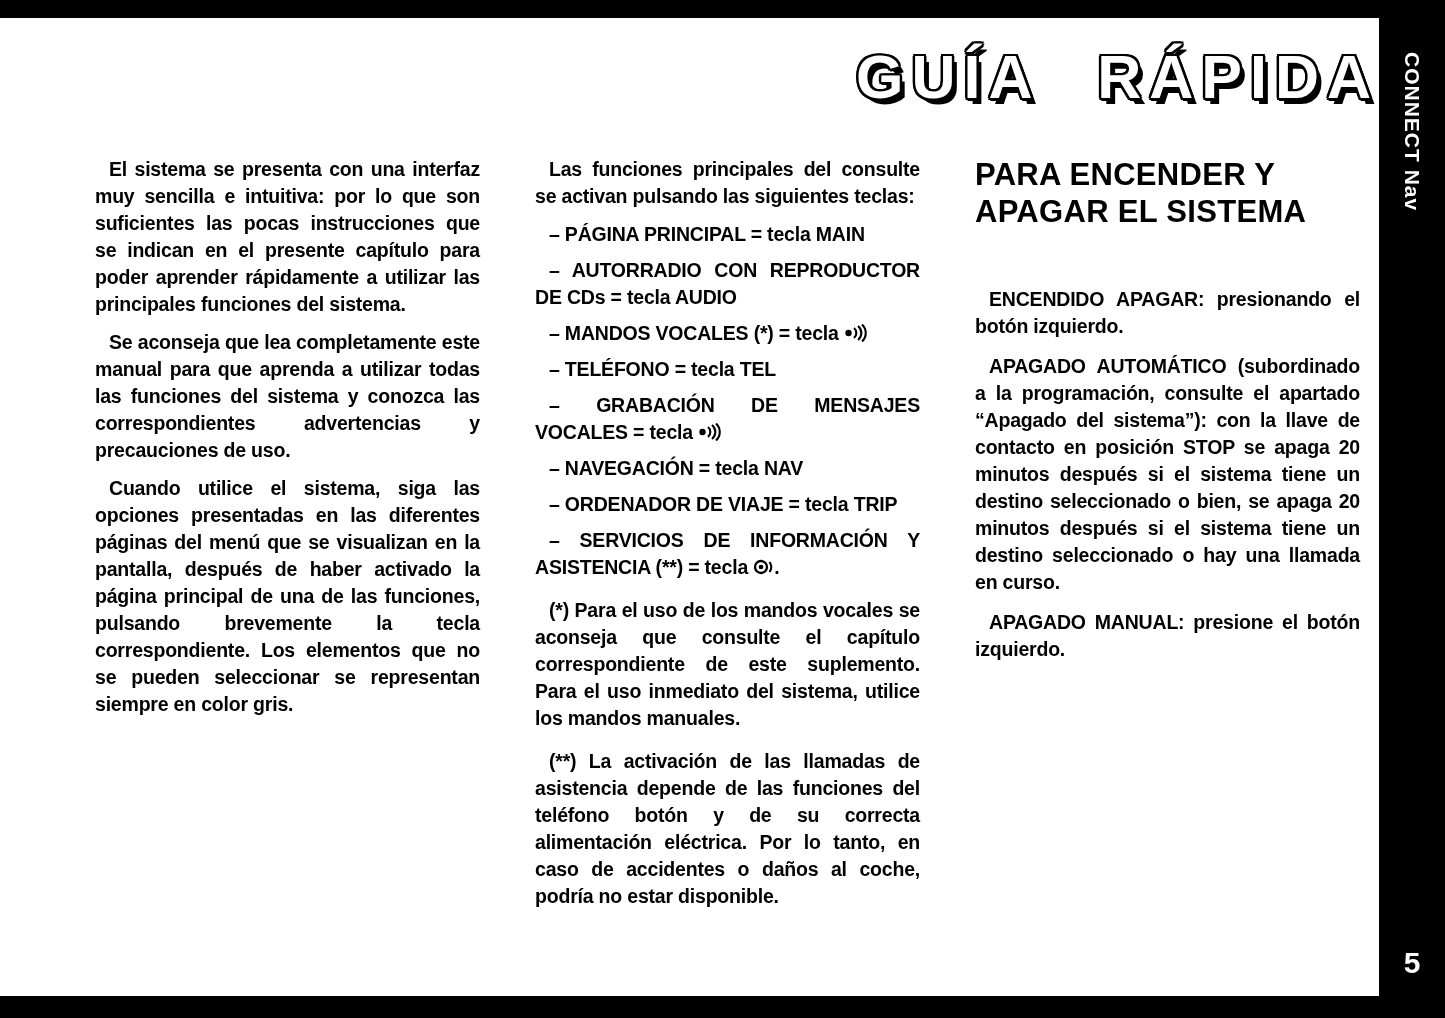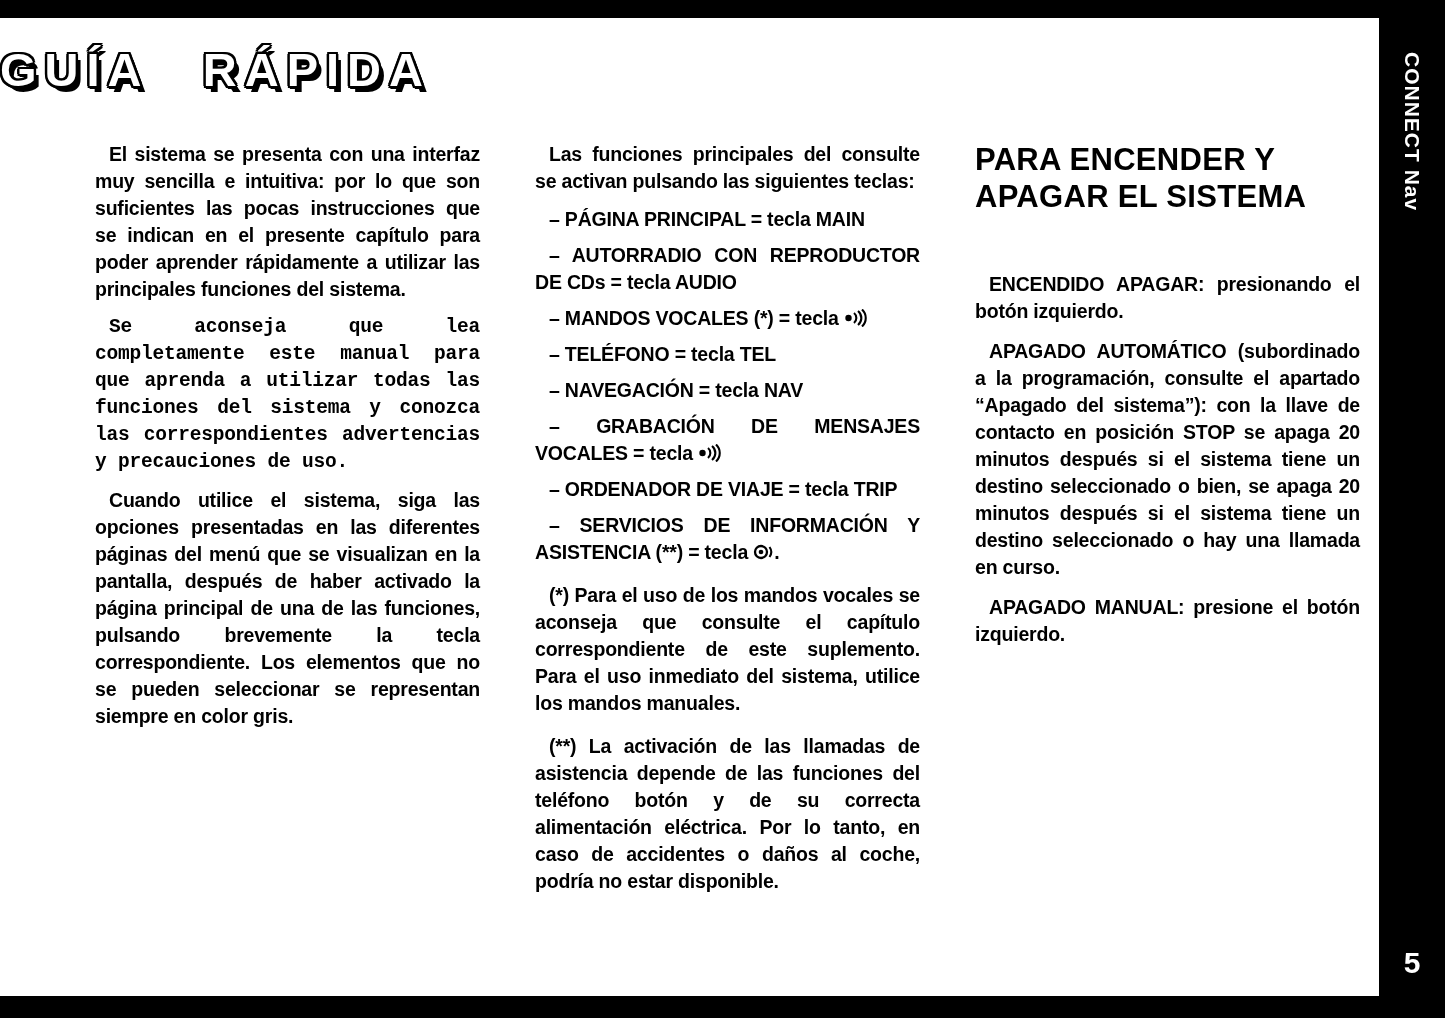--- a/index.html
+++ b/index.html
@@ -24,22 +24,22 @@
   }
   .page-number {
     position:absolute; bottom:38px; left:0; width:100%;
     text-align:center; color:#fff; font-weight:bold; font-size:30px;
   }
 
   .content { position:absolute; top:18px; left:0; right:66px; bottom:22px; }
 
   .title {
     margin-top:24px;
-    text-align:left;
-    font-size:47px;
+    text-align:right;
+    font-size:61px;
     font-weight:bold;
     letter-spacing:8px;
     word-spacing:34px;
     color:#fff;
     text-shadow:
       -2px -2px 0 #000, 2px -2px 0 #000, -2px 2px 0 #000, 2px 2px 0 #000,
       -2.5px 0 0 #000, 2.5px 0 0 #000, 0 -2.5px 0 #000, 0 2.5px 0 #000,
       5px 6px 0 #000;
   }
 
@@ -52,21 +52,21 @@
 
   .col p {
     font-size:19.5px;
     line-height:27px;
     text-align:justify;
     text-indent:14px;
     margin-bottom:11px;
     letter-spacing:-0.2px;
     font-weight:bold;
   }
-  .col p.bold { font-weight:bold;font-family:Liberation Mono, monospace; }
+  .col p.bold { font-weight:bold; }
 
   .col2 p.item { margin-bottom:9px; }
   .col2 p.note { margin-top:16px; }
 
   .col3 h2 {
     font-size:31px;
     font-weight:bold;
     line-height:37px;
     letter-spacing:0.3px;
     margin-bottom:56px;
@@ -109,28 +109,28 @@
 
         <p class="item"><span>– MANDOS VOCALES (*) = tecla </span><span class="icon"><svg width="24" height="18" viewBox="0 0 24 18">
                 <circle cx="4.5" cy="9" r="3.2" fill="#000"></circle>
                 <path d="M10 4 A6.5 6.5 0 0 1 10 14" fill="none" stroke="#000" stroke-width="2.1"></path>
                 <path d="M14 2 A9 9 0 0 1 14 16" fill="none" stroke="#000" stroke-width="2.1"></path>
                 <path d="M18 0.5 A11.5 11.5 0 0 1 18 17.5" fill="none" stroke="#000" stroke-width="2.1"></path>
               </svg></span></p>
 
         <p class="item"><span>– TELÉFONO = tecla TEL</span></p>
 
-        <p class="item"><span>– NAVEGACIÓN = tecla NAV</span></p>
-
         <p class="item"><span>– GRABACIÓN DE MENSAJES VOCALES = tecla </span><span class="icon"><svg width="24" height="18" viewBox="0 0 24 18">
                 <circle cx="4.5" cy="9" r="3.2" fill="#000"></circle>
                 <path d="M10 4 A6.5 6.5 0 0 1 10 14" fill="none" stroke="#000" stroke-width="2.1"></path>
                 <path d="M14 2 A9 9 0 0 1 14 16" fill="none" stroke="#000" stroke-width="2.1"></path>
                 <path d="M18 0.5 A11.5 11.5 0 0 1 18 17.5" fill="none" stroke="#000" stroke-width="2.1"></path>
               </svg></span></p>
+
+        <p class="item"><span>– NAVEGACIÓN = tecla NAV</span></p>
 
         <p class="item"><span>– ORDENADOR DE VIAJE = tecla TRIP</span></p>
 
         <p class="item"><span>– SERVICIOS DE INFORMACIÓN Y ASISTENCIA (**) = tecla </span><span class="icon"><svg width="21" height="18" viewBox="0 0 21 18">
                 <circle cx="8" cy="9" r="6" fill="none" stroke="#000" stroke-width="2.3"></circle>
                 <circle cx="8" cy="9" r="2.3" fill="#000"></circle>
                 <path d="M16.5 4 A8.5 8.5 0 0 1 16.5 14" fill="none" stroke="#000" stroke-width="2.1"></path>
               </svg></span><span>.</span></p>
 
         <p class="note">(*) Para el uso de los mandos vocales se aconseja que consulte el capítulo correspondiente de este suplemento. Para el uso inmediato del sistema, utilice los mandos manuales.</p>

